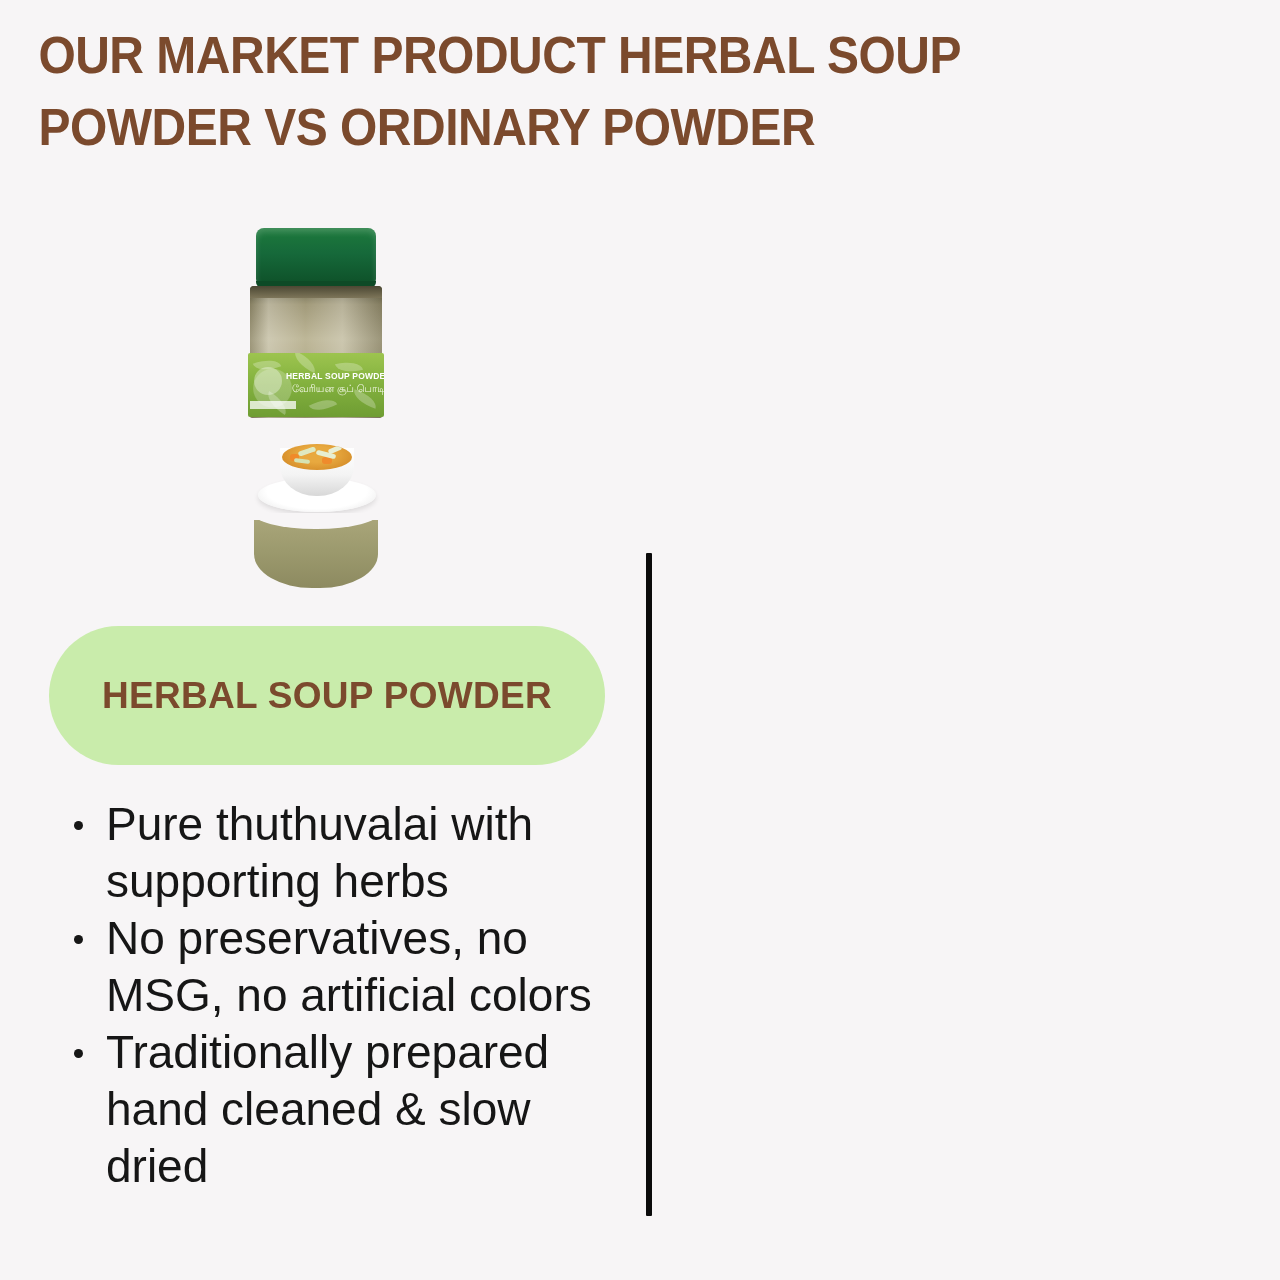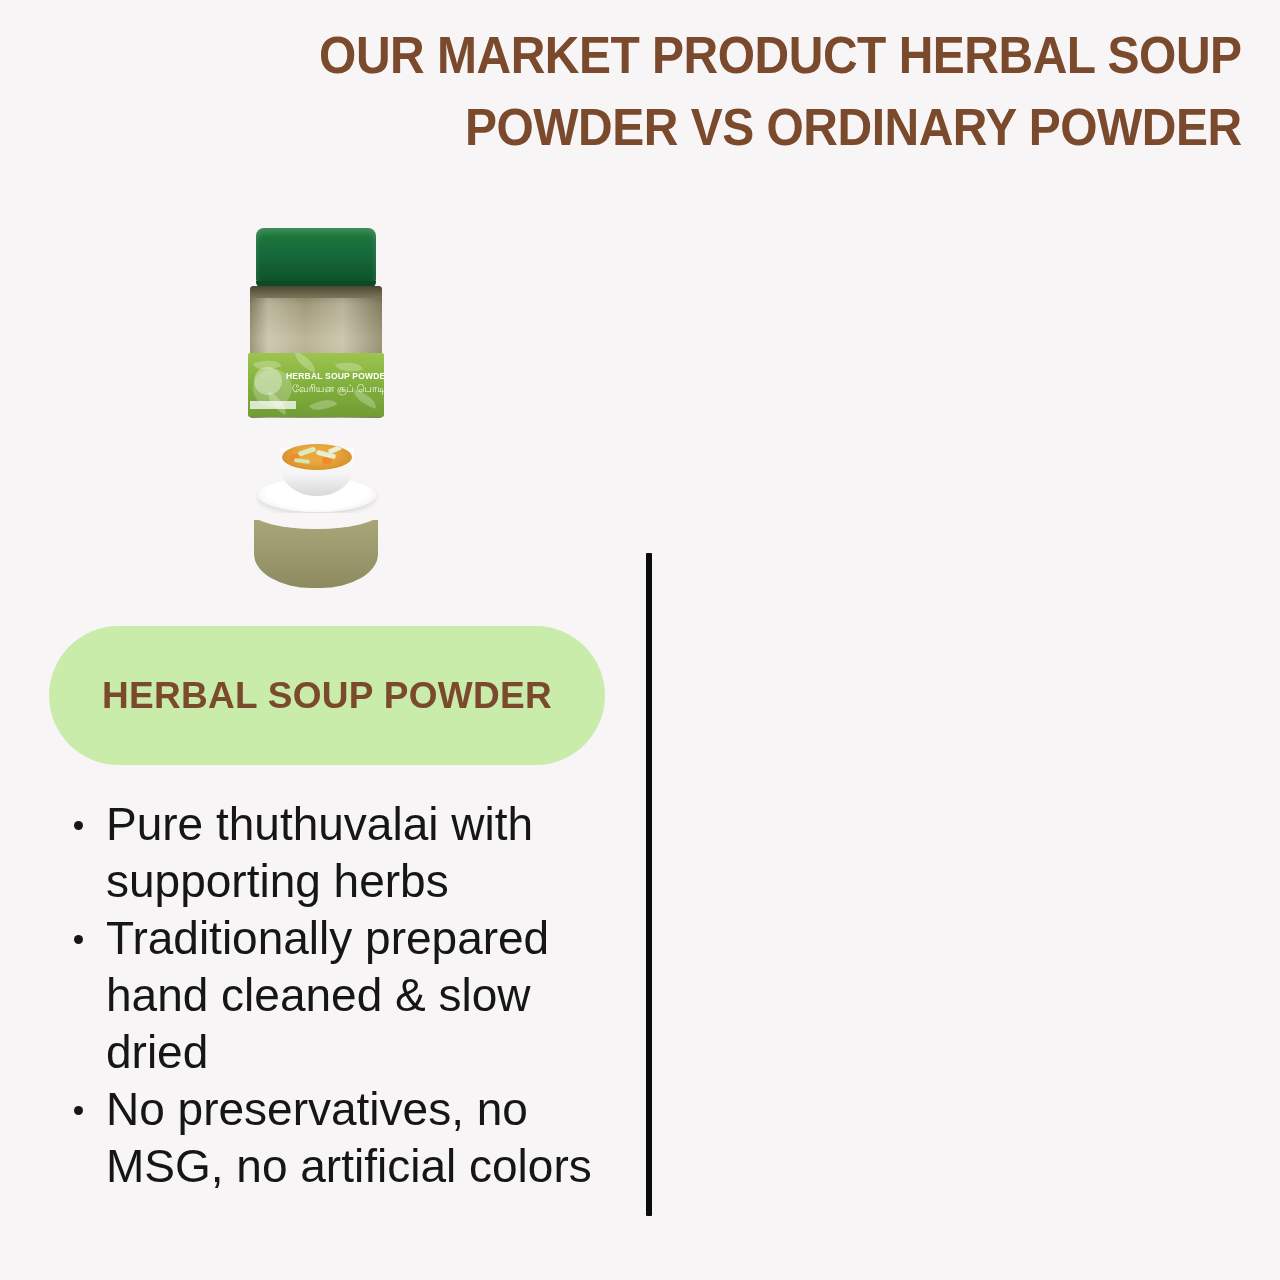--- a/index.html
+++ b/index.html
@@ -16,21 +16,21 @@
     font-family: "Liberation Sans", sans-serif;
     position: relative;
   }
 
   
   .title-block {
     position: absolute;
     top: 20px;
     left: 0;
     width: 1280px;
-    text-align: right;
+    text-align: left;
   }
   .title-line {
     display: block;
     font-family: "Liberation Sans", sans-serif;
     font-weight: bold;
     font-size: 51px;
     line-height: 72px;
     letter-spacing: -0.5px;
     color: #7b4a2d;
     transform: scaleX(0.94);
@@ -335,22 +335,22 @@
         </div>
       </div>
 
       <div class="powder-block"></div>
     </div>
 
     <div class="pill pill-left">HERBAL SOUP POWDER</div>
 
     <ul class="bullets bullets-left">
       <li>Pure thuthuvalai with supporting herbs</li>
+      <li>No preservatives, no MSG, no artificial colors</li>
       <li>Traditionally prepared hand cleaned &amp; slow dried</li>
-      <li>No preservatives, no MSG, no artificial colors</li>
     </ul>
   </div>
 
   <div class="panel panel-right">
 
     
 
     
 
     

